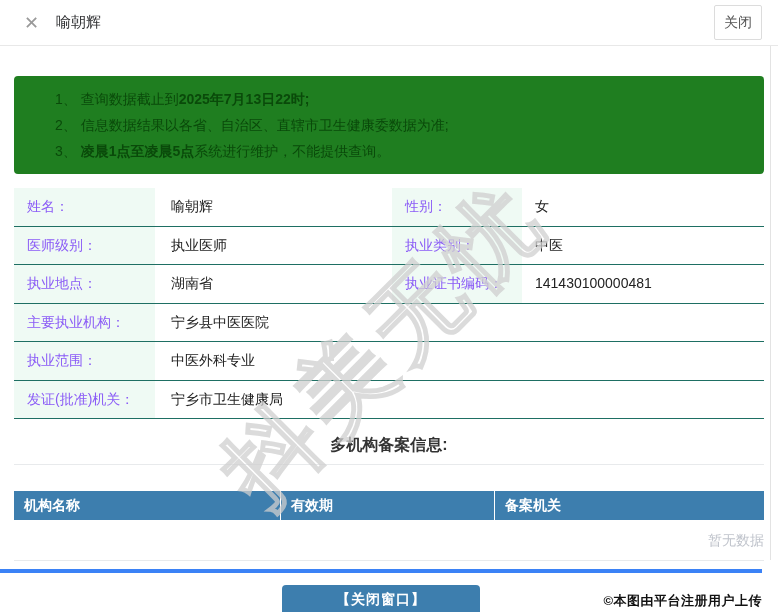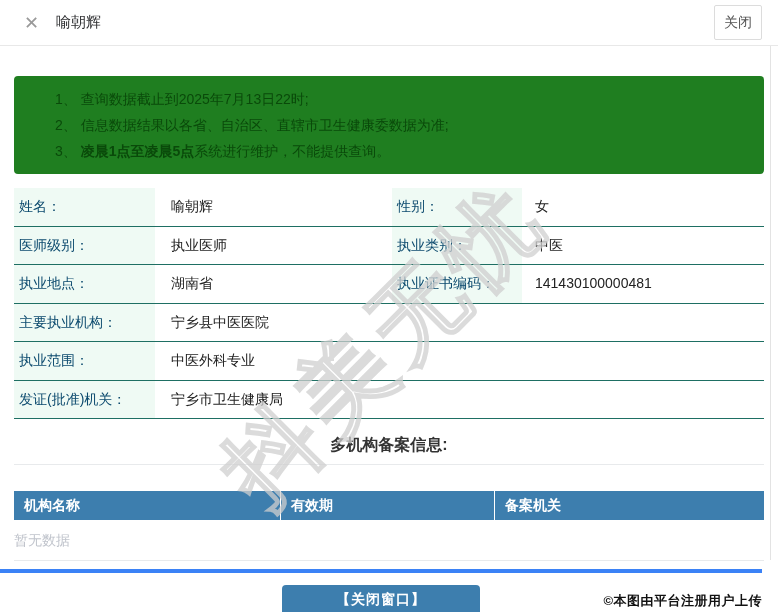--- a/index.html
+++ b/index.html
@@ -28,38 +28,38 @@
   .content { padding:0 14px; position:relative; }
   .notice {
     margin-top:30px; background:var(--notice-bg,#1f7e20); border-radius:4px;
     padding:10px 10px 10px 41px; color:var(--notice-text,#0a4a0a);
   }
   .notice-line { line-height:26px; font-size:14px; }
   
   .info-table { margin-top:14px; }
   .irow { display:flex; height:38.5px; line-height:37px; border-bottom:1.5px solid var(--divider,#1e6f63); }
   .ilabel {
-    width:141px; background:var(--label-bg,#effaf4); padding-left:5px;
-    color:#0c4a6e; flex-shrink:0;
+    width:141px; background:var(--label-bg,#effaf4); padding-left:13px;
+    color:#8b5cf6; flex-shrink:0;
   }
   .ilabel.l2 { width:130px; }
   .ivalue { padding-left:16px; color:#222; }
   .ivalue.v1 { width:237px; flex-shrink:0; }
   .ivalue.v2 { flex:1; padding-left:13px; }
   .ivalue.vfull { flex:1; }
   
   .section-title { margin-top:16px; text-align:center; font-weight:700; font-size:16px; color:#333; }
   .sep { margin-top:8px; border-top:1px solid var(--border-light,#e8eaec); }
   .org-table { margin-top:26px; }
   .org-head { display:flex; height:29px; line-height:29px; background:var(--accent,#3d7eae); color:#fff; font-weight:700; }
   .org-head .c1 { width:267px; border-right:1px solid #fff; padding-left:10px; }
   .org-head .c2 { width:214px; border-right:1px solid #fff; padding-left:10px; }
   .org-head .c3 { flex:1; padding-left:10px; }
   .org-empty {
-    height:41px; line-height:41px; text-align:left;
+    height:41px; line-height:41px; text-align:right;
     color:var(--empty-text,#c0c4cc); border-bottom:1px solid var(--border-light,#e8eaec);
   }
   
   .footer { position:absolute; left:0; right:16px; top:569px; border-top:4px solid #3b82f6; text-align:center; padding-top:12px; }
   .close-window-btn {
     width:198px; height:30px; background:var(--accent,#3d7eae); color:#fff;
     border:none; border-radius:4px; font-size:14px; font-weight:700; cursor:pointer;
     font-family:inherit; letter-spacing:1px;
   }
   
@@ -85,21 +85,21 @@
   <span class="x-icon">✕</span>
   <span class="title">喻朝辉</span>
   <button class="close-btn">关闭</button>
 </div>
 
 <div class="right-border"></div>
 
 <div class="content">
 
   <div class="notice">
-    <div class="notice-line"><span>1、 </span><span>查询数据截止到</span><span style="font-weight: 400;">2025年7月13日22时;</span></div>
+    <div class="notice-line"><span>1、 </span><span>查询数据截止到</span><span style="font-weight: 700;">2025年7月13日22时;</span></div>
     <div class="notice-line"><span>2、 </span><span>信息数据结果以各省、自治区、直辖市卫生健康委数据为准;</span></div>
     <div class="notice-line"><span>3、 </span><span style="font-weight: 700;">凌晨1点至凌晨5点</span><span>系统进行维护，不能提供查询。</span></div>
   </div>
 
   <div class="info-table">
     <div class="irow">
       <div class="ilabel">姓名：</div>
       <div class="ivalue v1">喻朝辉</div>
       <div class="ilabel l2">性别：</div>
       <div class="ivalue v2">女</div>

